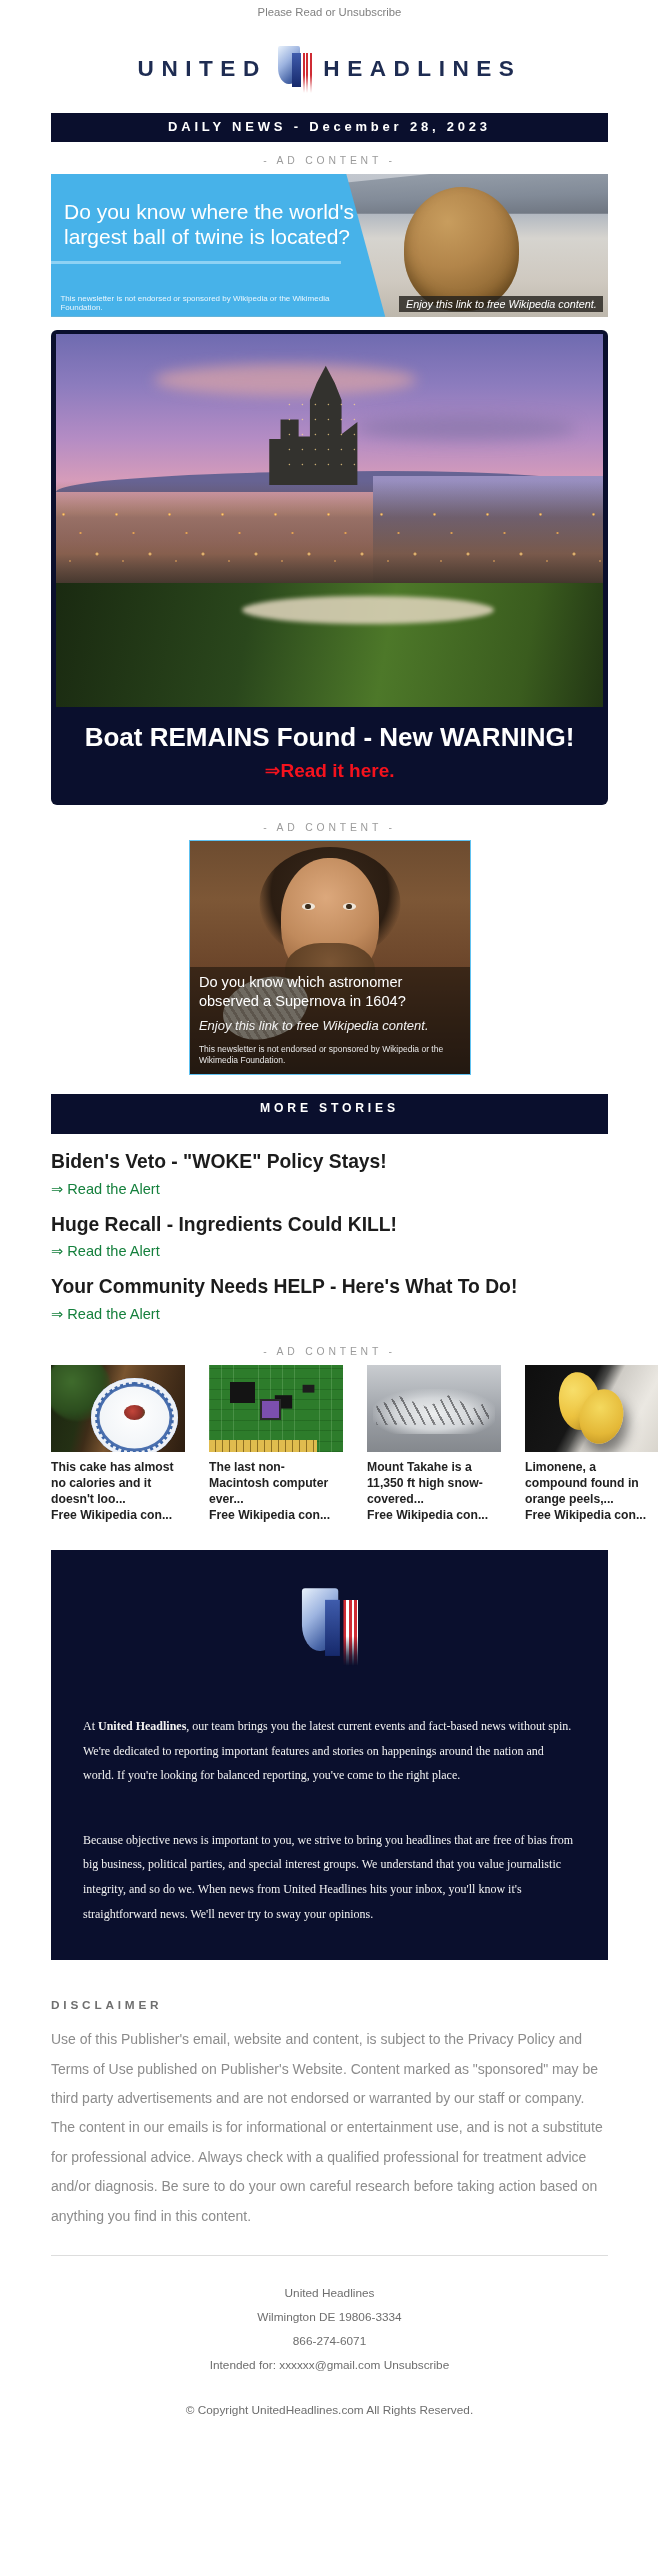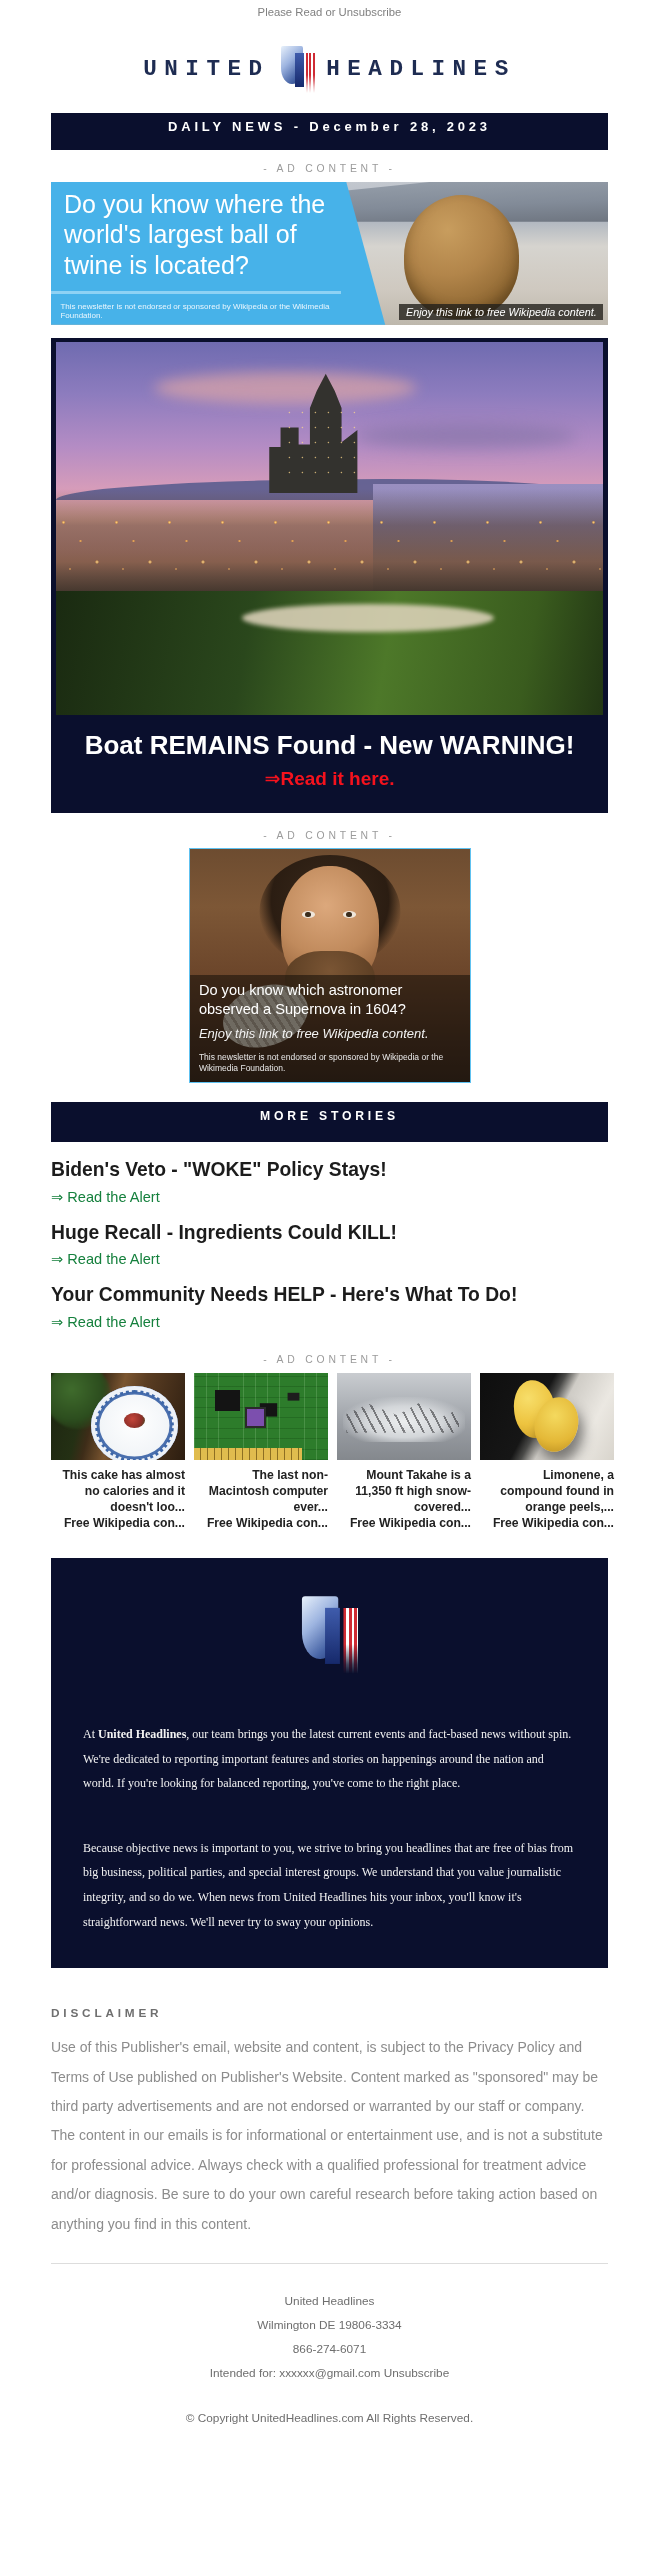--- a/index.html
+++ b/index.html
@@ -3,47 +3,47 @@
 <meta charset="utf-8">
 <style>
   * { margin:0; padding:0; box-sizing:border-box; }
   body { width:659px; min-height:2576px; background:#ffffff; font-family:"Liberation Sans","DejaVu Sans",sans-serif; margin:0 auto; }
   .email { width:557px; margin:0 auto; }
 
   
   .preheader { text-align:center; color:#808080; font-size:11.3px; padding-top:5.6px; }
 
   
-  .logo-row { display:flex; align-items:center; justify-content:center; gap:11.3px; margin-top:22.6px; height:58px;font-family:Liberation Mono, monospace; }
+  .logo-row { display:flex; align-items:center; justify-content:center; gap:11.3px; margin-top:22.6px; height:58px; }
   .logo-word { color:#1e2c52; font-size:22.6px; font-weight:bold; letter-spacing:7.5px; }
   .shield { position:relative; width:34px; height:51px; flex:0 0 auto; }
   .shield .s-main { position:absolute; left:0; top:1.9px; width:21.6px; height:38px; background:linear-gradient(135deg,#e8f1fb 0%,#9db4e0 40%,#4a67a8 75%,#233c7c 100%); border-radius:1.9px 1.9px 50% 50% / 1.9px 1.9px 42% 42%; }
   .shield .s-bar { position:absolute; left:14px; top:9.4px; width:9.4px; height:34px; background:linear-gradient(180deg,#3f5cac 0%,#16296b 100%); }
   .shield .s-stripes { position:absolute; left:25.4px; top:9.4px; width:8.5px; height:40px; background:repeating-linear-gradient(90deg,#cf2b34 0 1.9px,#ffffff 1.9px 3.3px,#cf2b34 3.3px 5.2px,#ffffff 5.2px 6.6px); -webkit-mask:linear-gradient(180deg,#000 55%,rgba(0,0,0,0.25) 85%,transparent 100%); mask:linear-gradient(180deg,#000 55%,rgba(0,0,0,0.25) 85%,transparent 100%); }
 
   
   .navy-bar { background:#0a0f2d; color:#ffffff; text-align:center; font-weight:bold; }
-  .daily-bar { margin-top:15px; height:37px; line-height:27px; font-size:13px; letter-spacing:3.8px; }
+  .daily-bar { margin-top:15px; height:29px; line-height:27px; font-size:13px; letter-spacing:3.8px; }
   .more-bar { margin-top:19px; height:40px; line-height:29px; font-size:12.2px; letter-spacing:3.8px; }
 
   .ad-label { text-align:center; color:#9b9b9b; font-size:10.4px; letter-spacing:3.8px; margin:13px 0 7.5px; }
 
   
   .twine-ad { position:relative; height:143px; overflow:hidden; cursor:pointer; }
   .twine-photo { position:absolute; inset:0; background:linear-gradient(180deg,#c3c8cf 0%,#aeb5bf 26%,#d6d4cf 45%,#cfc9c0 75%,#bdb7ac 100%); }
   .twine-roof { position:absolute; top:0; left:30%; right:0; height:40px; background:linear-gradient(178deg,#98a1ac 0%,#828b98 60%,#6e7580 100%); clip-path:polygon(0 55%,55% 0,100% 0,100% 100%,0 100%); }
   .twine-ball { position:absolute; right:16%; top:13px; width:115px; height:124px; border-radius:50% 50% 46% 46%; background:radial-gradient(circle at 38% 28%,#c89d5e 0%,#b2854a 40%,#936b35 70%,#6f4f24 100%); box-shadow:inset 0 -7.5px 13px rgba(60,40,10,0.45); }
   .twine-blue { position:absolute; inset:0; background:#47b2e9; clip-path:polygon(0 0,53% 0,60% 100%,0 100%); }
-  .twine-headline { color:#ffffff; font-size:25px; line-height:1.22; padding:7px 0 0 13px; width:306px; }
+  .twine-headline { color:#ffffff; font-size:21px; line-height:1.22; padding:25px 0 0 13px; width:306px; }
   .twine-rule { width:52%; height:2.8px; background:#8ed2f4; margin:11.3px 0 0 0; }
   .twine-disclaimer { position:absolute; left:9.4px; bottom:4.7px; color:#e9f6fe; font-size:8px; width:311px; }
   .twine-caption { position:absolute; right:4.7px; bottom:4.7px; background:rgba(35,32,28,0.8); color:#ffffff; font-style:italic; font-size:10.8px; padding:1.9px 6.6px; }
 
   
-  .hero-card { margin-top:13px; background:#0a0f2d; padding:4.7px 4.7px 0 4.7px; }
+  .hero-card { margin-top:13px; background:#0a0f2d; padding:4.7px 4.7px 0 4.7px;border-radius:6px; }
   .hero-image { position:relative; height:373px; overflow:hidden; background:linear-gradient(180deg,#6f6bb0 0%,#8d7cbe 14%,#b48cc4 28%,#d89db9 40%,#e8b2a8 48%,#c9a3bf 56%,#9390bd 63%,#7a82af 70%,#6a76a4 76%); }
   .hero-cloud1 { position:absolute; left:18%; top:8%; width:48%; height:32px; background:rgba(244,176,160,0.55); border-radius:50%; filter:blur(6.6px); }
   .hero-cloud2 { position:absolute; left:55%; top:22%; width:40%; height:24.5px; background:rgba(120,110,160,0.5); border-radius:50%; filter:blur(7.5px); }
   .hero-water { position:absolute; right:0; bottom:90px; width:42%; height:141px; background:linear-gradient(180deg,#9a8fc0 0%,#8087b8 45%,#6a7aac 100%); }
   .hero-hills { position:absolute; left:0; right:0; bottom:215px; height:21px; background:#53598c; border-radius:60% 40% 0 0 / 100% 80% 0 0; opacity:0.85; }
   .hero-town { position:absolute; left:0; bottom:122px; width:100%; height:104px; background:linear-gradient(180deg,rgba(70,55,60,0.0) 0%,rgba(90,60,45,0.55) 35%,rgba(120,75,40,0.75) 70%,rgba(60,45,30,0.9) 100%); }
   .hero-lights { position:absolute; left:0; right:0; bottom:132px; height:70px;
     background-image:radial-gradient(circle 2.4px at 7.5px 9.4px,#ffd98a 0%,rgba(255,180,70,0.7) 45%,transparent 70%),radial-gradient(circle 1.9px at 24.5px 28px,#ffc46a 0%,rgba(255,170,60,0.6) 50%,transparent 75%),radial-gradient(circle 2.8px at 41px 49px,#ffe2a0 0%,rgba(255,190,90,0.65) 45%,transparent 70%),radial-gradient(circle 1.9px at 14px 56px,#ffb85e 0%,transparent 70%);
     background-size:53px 70px; opacity:0.9; }
   .hero-castle { position:absolute; left:39%; bottom:222px; width:113px; height:122px; background:#33322e;
@@ -71,21 +71,21 @@
   .astro-disc { color:#e8e8e8; font-size:8.5px; line-height:1.35; margin-top:8.5px; }
 
   
   .stories { margin-top:9.4px; }
   .story { margin-top:17px; }
   .story-headline { color:#1c1c1c; font-size:19.3px; font-weight:bold; cursor:pointer; }
   .story-link { display:inline-block; color:#15803d; font-size:14.6px; margin-top:6.6px; text-decoration:none; cursor:pointer; }
 
   
   .thumbs-label { margin:24.5px 0 7.5px; }
-  .thumb-row { display:flex; gap:9px;text-align:right; }
+  .thumb-row { display:flex; gap:24px; }
   .thumb-card { width:134px; cursor:pointer; }
   .thumb-img { position:relative; width:134px; height:87px; overflow:hidden; }
   .thumb-caption { color:#222222; font-size:12.2px; font-weight:bold; line-height:1.3; margin-top:8.5px; }
   .thumb-sub { color:#222222; font-size:12.2px; font-weight:bold; line-height:1.3; }
 
   .img-cake { background:linear-gradient(105deg,#1c2410 0%,#243014 26%,#3d2c18 34%,#7a5530 48%,#5a3d22 62%,#2c1d10 100%); }
   .img-cake .plate { position:absolute; right:7.5px; top:13px; width:87px; height:79px; border-radius:50%; background:radial-gradient(circle at 50% 45%,#ffffff 0%,#f2f5f8 55%,#dfe7ee 75%,#c7d4de 100%); box-shadow:inset 0 0 0 5.6px rgba(255,255,255,0.9),inset 0 0 0 8.5px #4a6fae; }
   .img-cake .plate-rim { position:absolute; right:11.3px; top:17px; width:79px; height:72px; border-radius:50%; border:3.8px dotted #3e67a8; }
   .img-cake .food { position:absolute; right:40px; top:40px; width:21px; height:15px; border-radius:50%; background:radial-gradient(circle at 40% 40%,#c4453a 0%,#8e2f28 60%,#355222 100%); }
   .img-cake .leaves { position:absolute; left:-5.6px; top:-9.4px; width:66px; height:66px; border-radius:50%; background:radial-gradient(circle at 40% 40%,#3f6b2c 0%,#2c4d1e 55%,transparent 80%); filter:blur(0.9px); }

